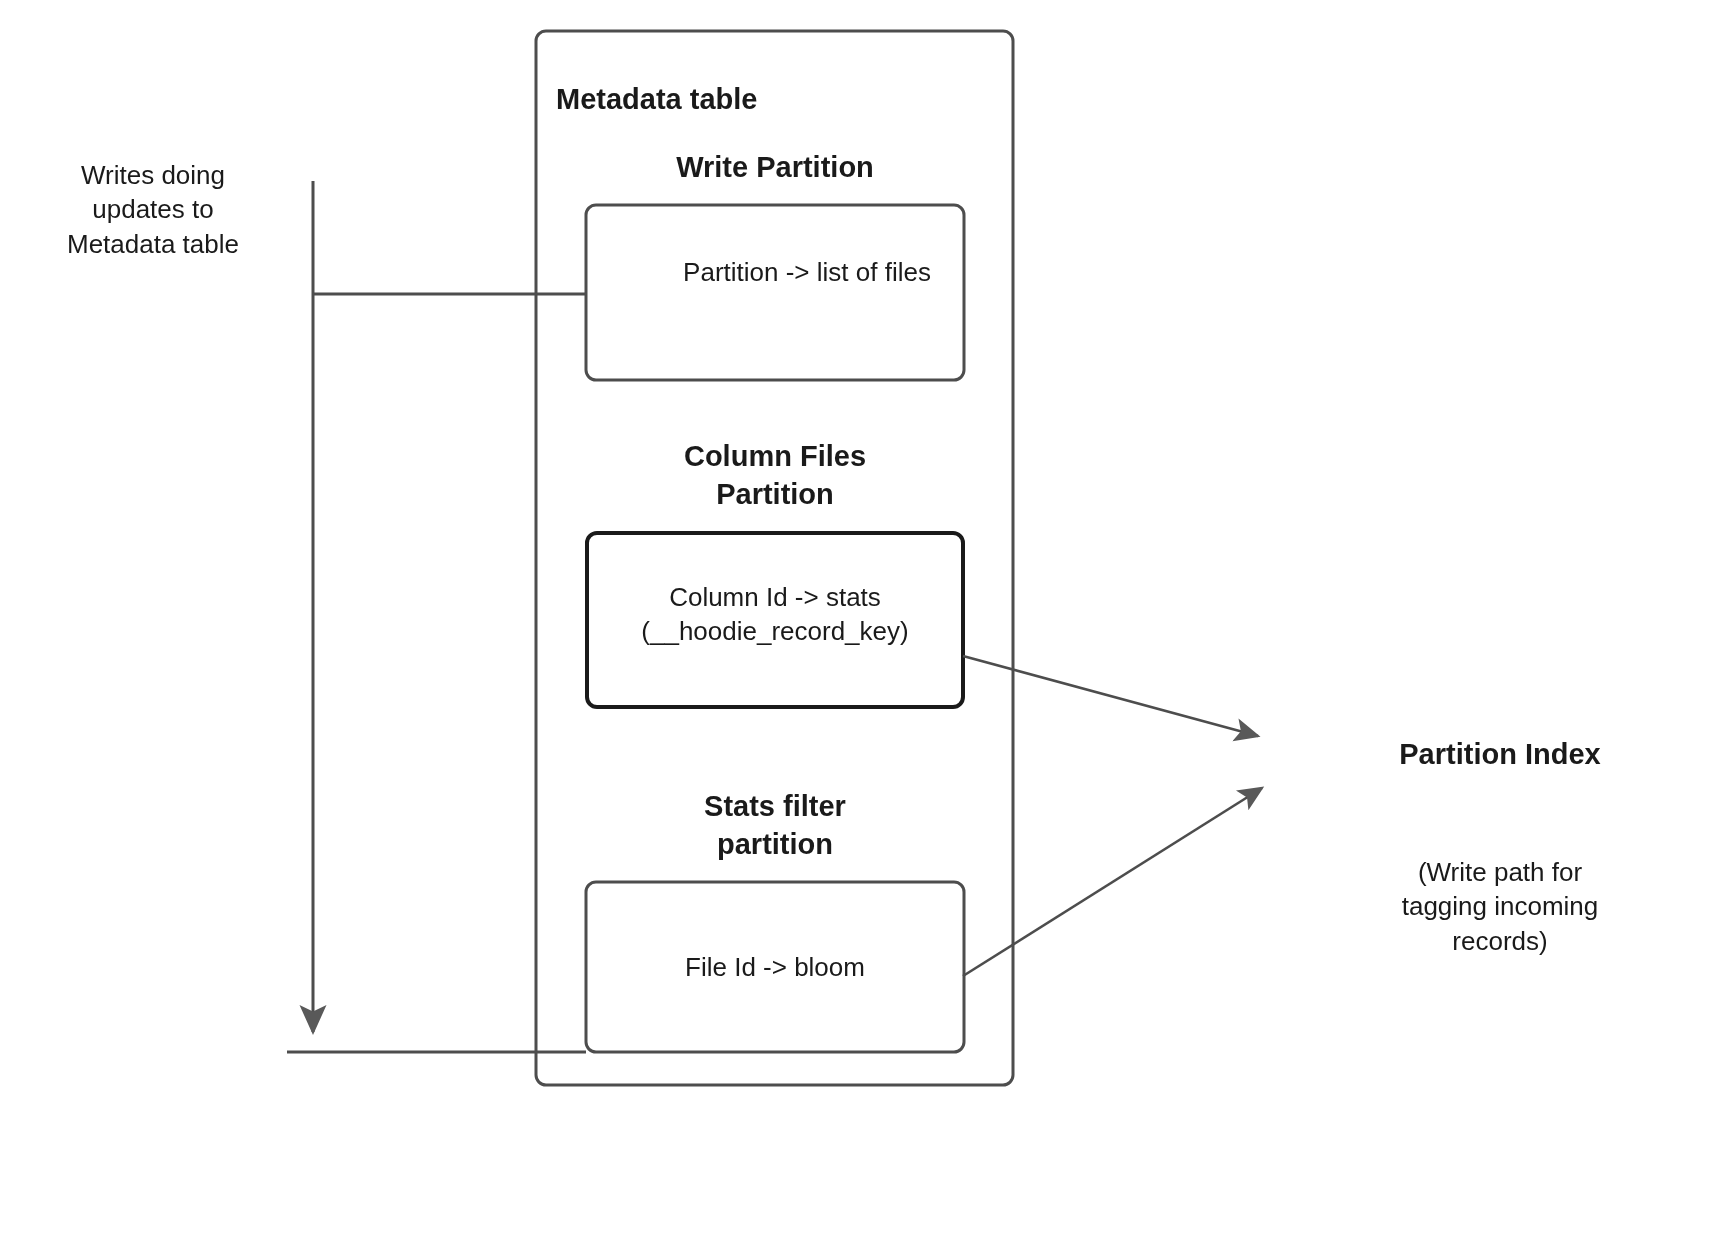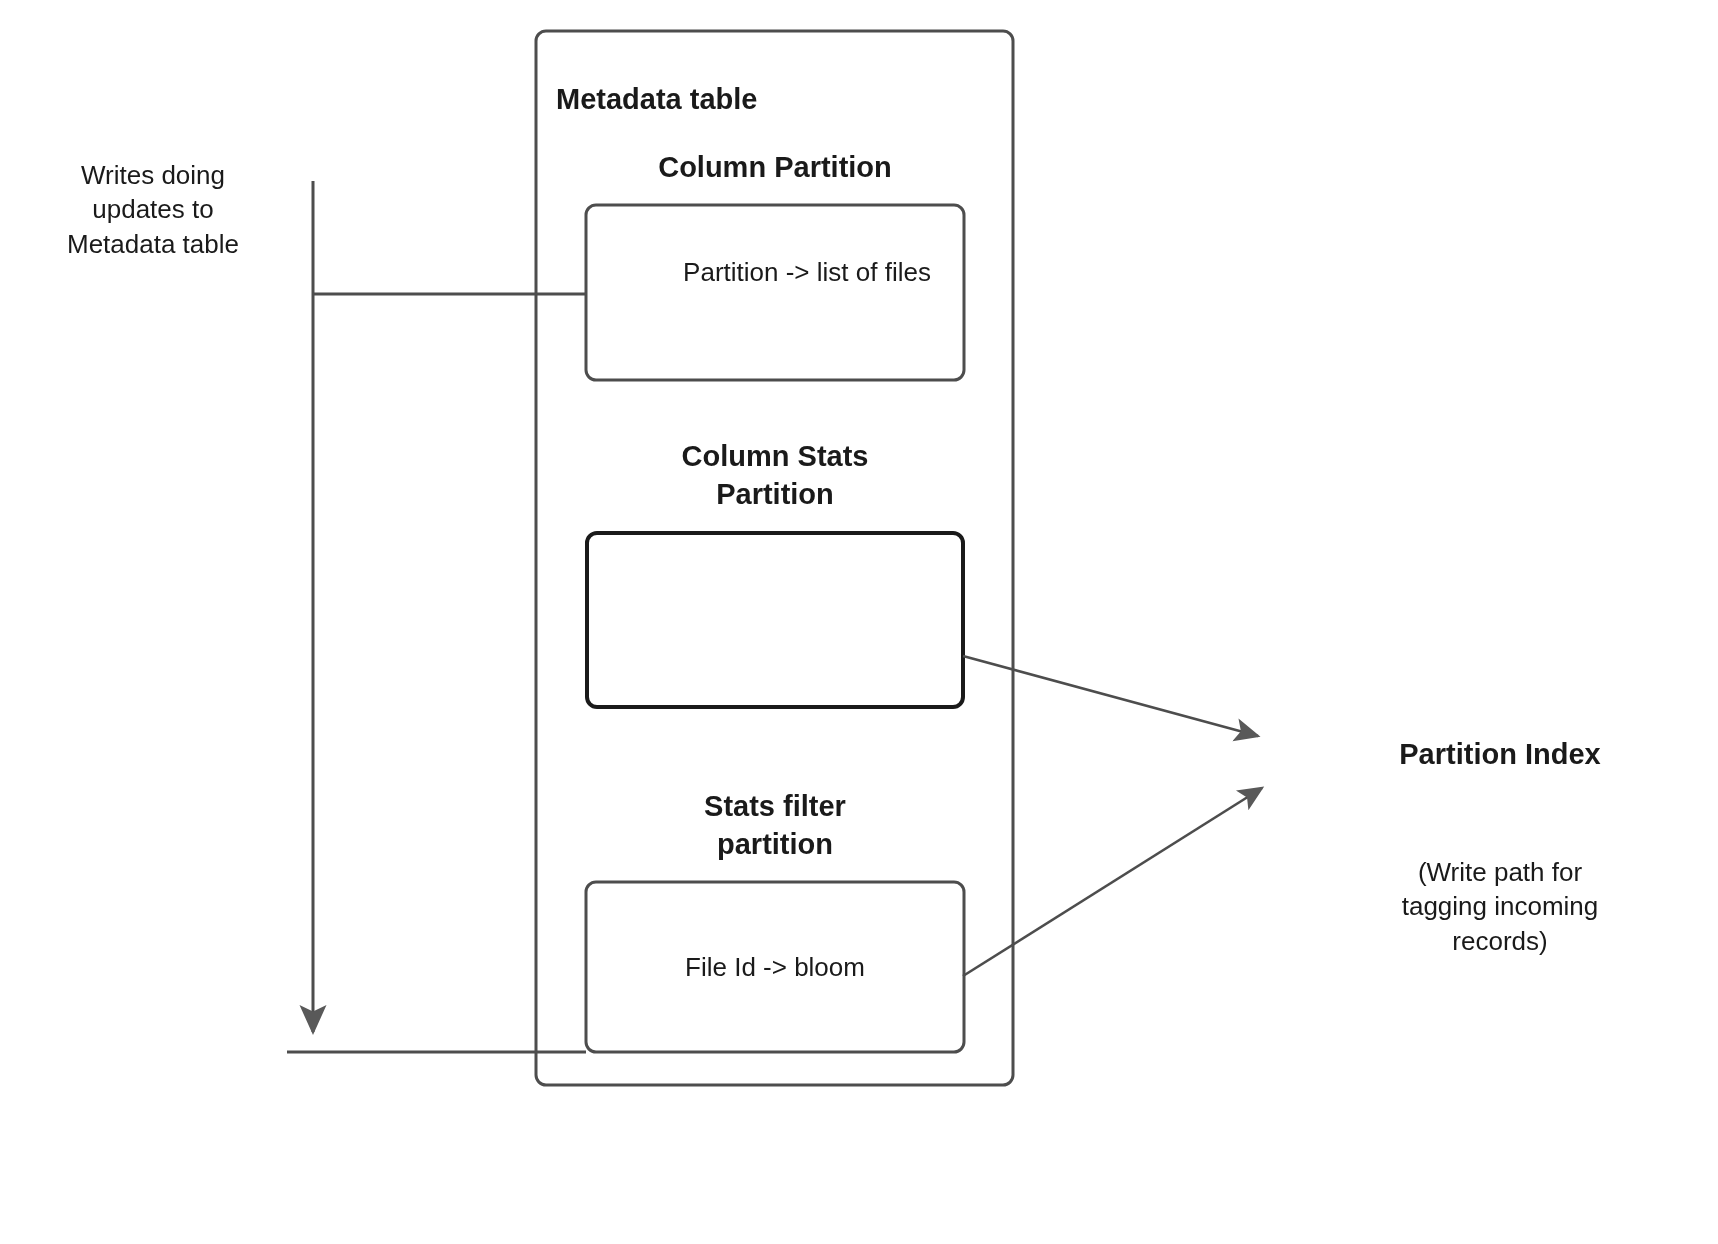--- a/index.html
+++ b/index.html
@@ -149,27 +149,29 @@
 
     <path class="conn-line-thin" d="M963,976 L1262,788" marker-end="url(#arrow-right)"></path>
   </svg>
 
   <div class="txt txt-regular" id="label-writes">Writes doing
 updates to
 Metadata table</div>
 
   <div class="txt txt-bold" id="label-metadata-table">Metadata table</div>
 
-  <div class="txt txt-bold" id="label-files-partition">Column Partition</div>
+  <div class="txt txt-bold" id="label-files-partition">Write Partition</div>
 
   <div class="txt txt-regular" id="label-files-box">Partition -&gt; list of files</div>
 
-  <div class="txt txt-bold" id="label-colstats-partition">Column Stats
+  <div class="txt txt-bold" id="label-colstats-partition">Column Files
 Partition</div>
 
+  <div class="txt txt-regular" id="label-colstats-box">Column Id  -&gt; stats
+(__hoodie_record_key)</div>
 
   <div class="txt txt-bold" id="label-bloom-partition">Stats filter
 partition</div>
 
   <div class="txt txt-regular" id="label-bloom-box">File Id -&gt; bloom</div>
 
   <div class="txt txt-bold" id="label-metadata-index">Partition Index</div>
 
   <div class="txt txt-regular" id="label-metadata-index-note">(Write path for
 tagging incoming

